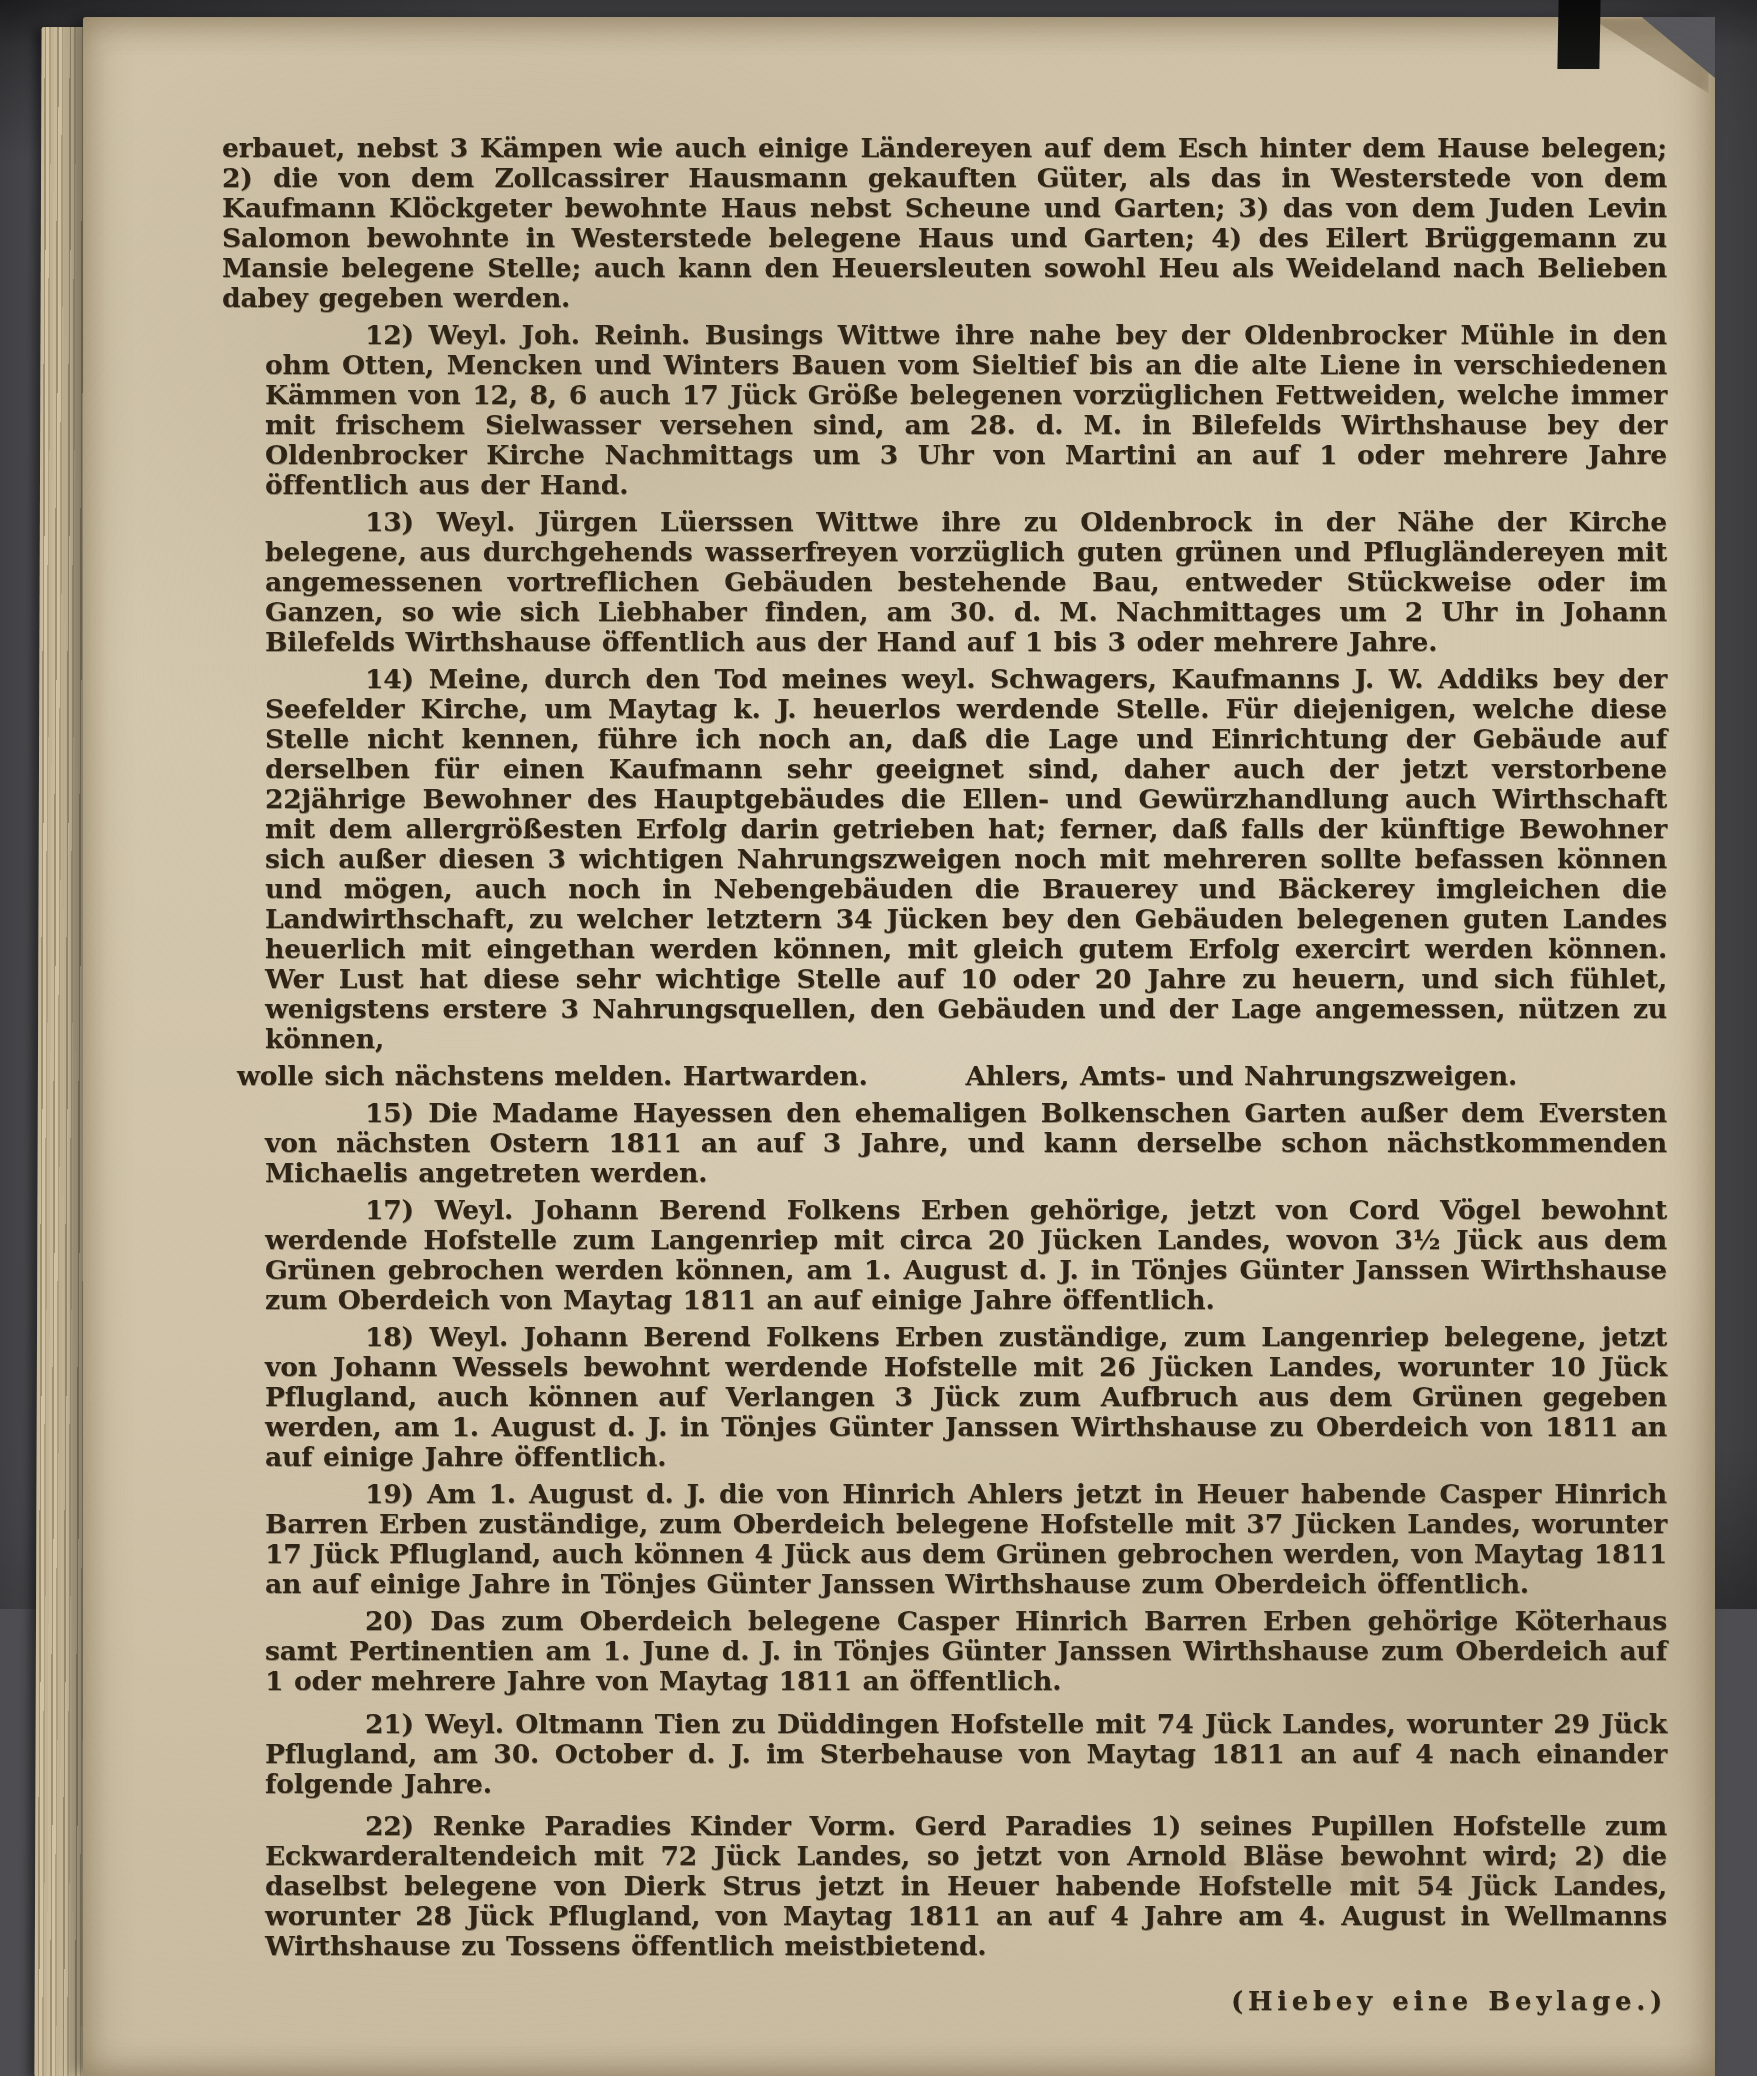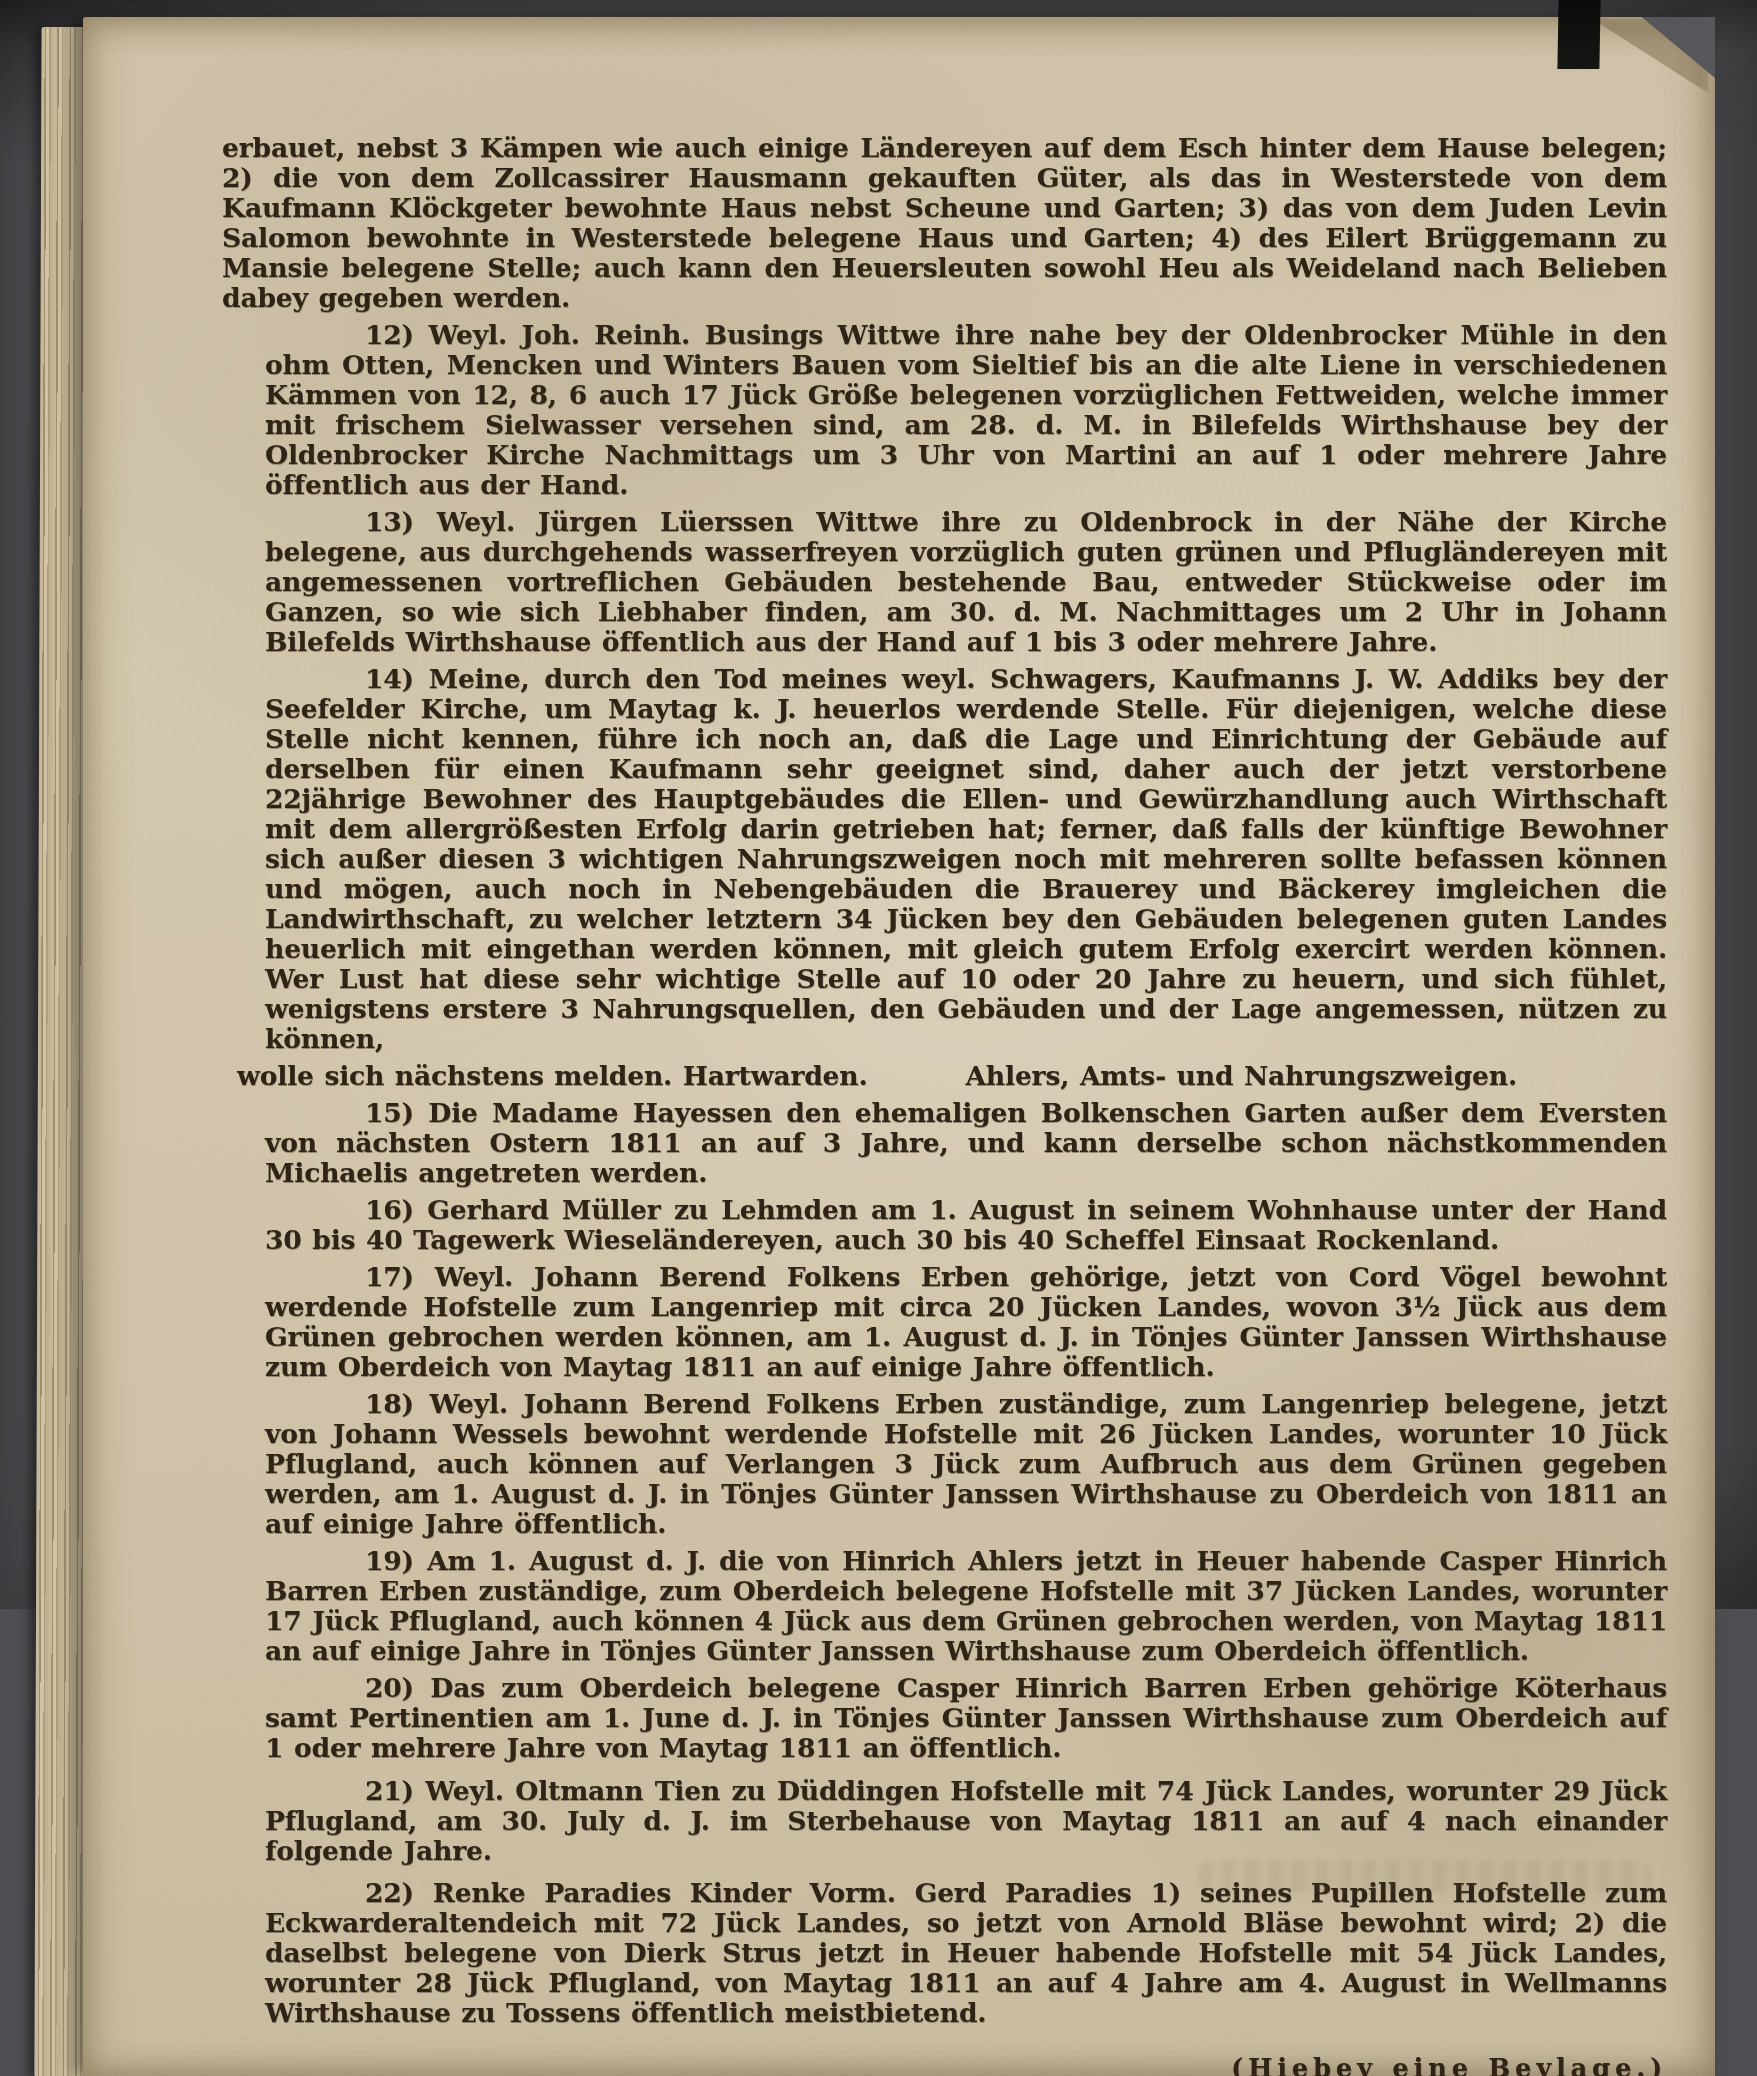--- a/index.html
+++ b/index.html
@@ -108,26 +108,25 @@
     <div class="text-col">
       <p class="para">erbauet, nebst 3 Kämpen wie auch einige Ländereyen auf dem Esch hinter dem Hause belegen; 2) die von dem Zollcassirer Hausmann gekauften Güter, als das in Westerstede von dem Kaufmann Klöckgeter bewohnte Haus nebst Scheune und Garten; 3) das von dem Juden Levin Salomon bewohnte in Westerstede belegene Haus und Garten; 4) des Eilert Brüggemann zu Mansie belegene Stelle; auch kann den Heuersleuten sowohl Heu als Weideland nach Belieben dabey gegeben werden.</p>
       <p class="para ind">12) Weyl. Joh. Reinh. Busings Wittwe ihre nahe bey der Oldenbrocker Mühle in den ohm Otten, Mencken und Winters Bauen vom Sieltief bis an die alte Liene in verschiedenen Kämmen von 12, 8, 6 auch 17 Jück Größe belegenen vorzüglichen Fettweiden, welche immer mit frischem Sielwasser versehen sind, am 28. d. M. in Bilefelds Wirthshause bey der Oldenbrocker Kirche Nachmittags um 3 Uhr von Martini an auf 1 oder mehrere Jahre öffentlich aus der Hand.</p>
       <p class="para ind">13) Weyl. Jürgen Lüerssen Wittwe ihre zu Oldenbrock in der Nähe der Kirche belegene, aus durchgehends wasserfreyen vorzüglich guten grünen und Pflugländereyen mit angemessenen vortreflichen Gebäuden bestehende Bau, entweder Stückweise oder im Ganzen, so wie sich Liebhaber finden, am 30. d. M. Nachmittages um 2 Uhr in Johann Bilefelds Wirthshause öffentlich aus der Hand auf 1 bis 3 oder mehrere Jahre.</p>
       <p class="para ind">14) Meine, durch den Tod meines weyl. Schwagers, Kaufmanns J. W. Addiks bey der Seefelder Kirche, um Maytag k. J. heuerlos werdende Stelle. Für diejenigen, welche diese Stelle nicht kennen, führe ich noch an, daß die Lage und Einrichtung der Gebäude auf derselben für einen Kaufmann sehr geeignet sind, daher auch der jetzt verstorbene 22jährige Bewohner des Hauptgebäudes die Ellen- und Gewürzhandlung auch Wirthschaft mit dem allergrößesten Erfolg darin getrieben hat; ferner, daß falls der künftige Bewohner sich außer diesen 3 wichtigen Nahrungszweigen noch mit mehreren sollte befassen können und mögen, auch noch in Nebengebäuden die Brauerey und Bäckerey imgleichen die Landwirthschaft, zu welcher letztern 34 Jücken bey den Gebäuden belegenen guten Landes heuerlich mit eingethan werden können, mit gleich gutem Erfolg exercirt werden können. Wer Lust hat diese sehr wichtige Stelle auf 10 oder 20 Jahre zu heuern, und sich fühlet, wenigstens erstere 3 Nahrungsquellen, den Gebäuden und der Lage angemessen, nützen zu können,</p>
       <div class="sig-row">
         <span class="sig-left">wolle sich nächstens melden. Hartwarden.</span>
         <span class="sig-right">Ahlers, Amts- und Nahrungszweigen.</span>
       </div>
       <p class="para ind">15) Die Madame Hayessen den ehemaligen Bolkenschen Garten außer dem Eversten von nächsten Ostern 1811 an auf 3 Jahre, und kann derselbe schon nächstkommenden Michaelis angetreten werden.</p>
-      <p class="para ind">16) Gerhard Müller zu Lehmden am 1. August in seinem Wohnhause unter der Hand 30 bis 40 Tagewerk Wieseländereyen, auch 30 bis 40 Scheffel Einsaat Rockenland.</p>
       <p class="para ind">17) Weyl. Johann Berend Folkens Erben gehörige, jetzt von Cord Vögel bewohnt werdende Hofstelle zum Langenriep mit circa 20 Jücken Landes, wovon 3½ Jück aus dem Grünen gebrochen werden können, am 1. August d. J. in Tönjes Günter Janssen Wirthshause zum Oberdeich von Maytag 1811 an auf einige Jahre öffentlich.</p>
       <p class="para ind">18) Weyl. Johann Berend Folkens Erben zuständige, zum Langenriep belegene, jetzt von Johann Wessels bewohnt werdende Hofstelle mit 26 Jücken Landes, worunter 10 Jück Pflugland, auch können auf Verlangen 3 Jück zum Aufbruch aus dem Grünen gegeben werden, am 1. August d. J. in Tönjes Günter Janssen Wirthshause zu Oberdeich von 1811 an auf einige Jahre öffentlich.</p>
       <p class="para ind">19) Am 1. August d. J. die von Hinrich Ahlers jetzt in Heuer habende Casper Hinrich Barren Erben zuständige, zum Oberdeich belegene Hofstelle mit 37 Jücken Landes, worunter 17 Jück Pflugland, auch können 4 Jück aus dem Grünen gebrochen werden, von Maytag 1811 an auf einige Jahre in Tönjes Günter Janssen Wirthshause zum Oberdeich öffentlich.</p>
       <p class="para ind">20) Das zum Oberdeich belegene Casper Hinrich Barren Erben gehörige Köterhaus samt Pertinentien am 1. June d. J. in Tönjes Günter Janssen Wirthshause zum Oberdeich auf 1 oder mehrere Jahre von Maytag 1811 an öffentlich.</p>
-      <p class="para ind gap-top">21) Weyl. Oltmann Tien zu Düddingen Hofstelle mit 74 Jück Landes, worunter 29 Jück Pflugland, am 30. July d. J. im Sterbehause von Maytag 1811 an auf 4 nach einander folgende Jahre.</p>
+      <p class="para ind gap-top">21) Weyl. Oltmann Tien zu Düddingen Hofstelle mit 74 Jück Landes, worunter 29 Jück Pflugland, am 30. October d. J. im Sterbehause von Maytag 1811 an auf 4 nach einander folgende Jahre.</p>
       <p class="para ind gap-top">22) Renke Paradies Kinder Vorm. Gerd Paradies 1) seines Pupillen Hofstelle zum Eckwarderaltendeich mit 72 Jück Landes, so jetzt von Arnold Bläse bewohnt wird; 2) die daselbst belegene von Dierk Strus jetzt in Heuer habende Hofstelle mit 54 Jück Landes, worunter 28 Jück Pflugland, von Maytag 1811 an auf 4 Jahre am 4. August in Wellmanns Wirthshause zu Tossens öffentlich meistbietend.</p>
       <p class="footer-line">(Hiebey eine Beylage.)</p>
     </div>
 
     <div class="smudge"></div>
   </div>
 
   <div class="black-tab"></div>
 </div>
 

